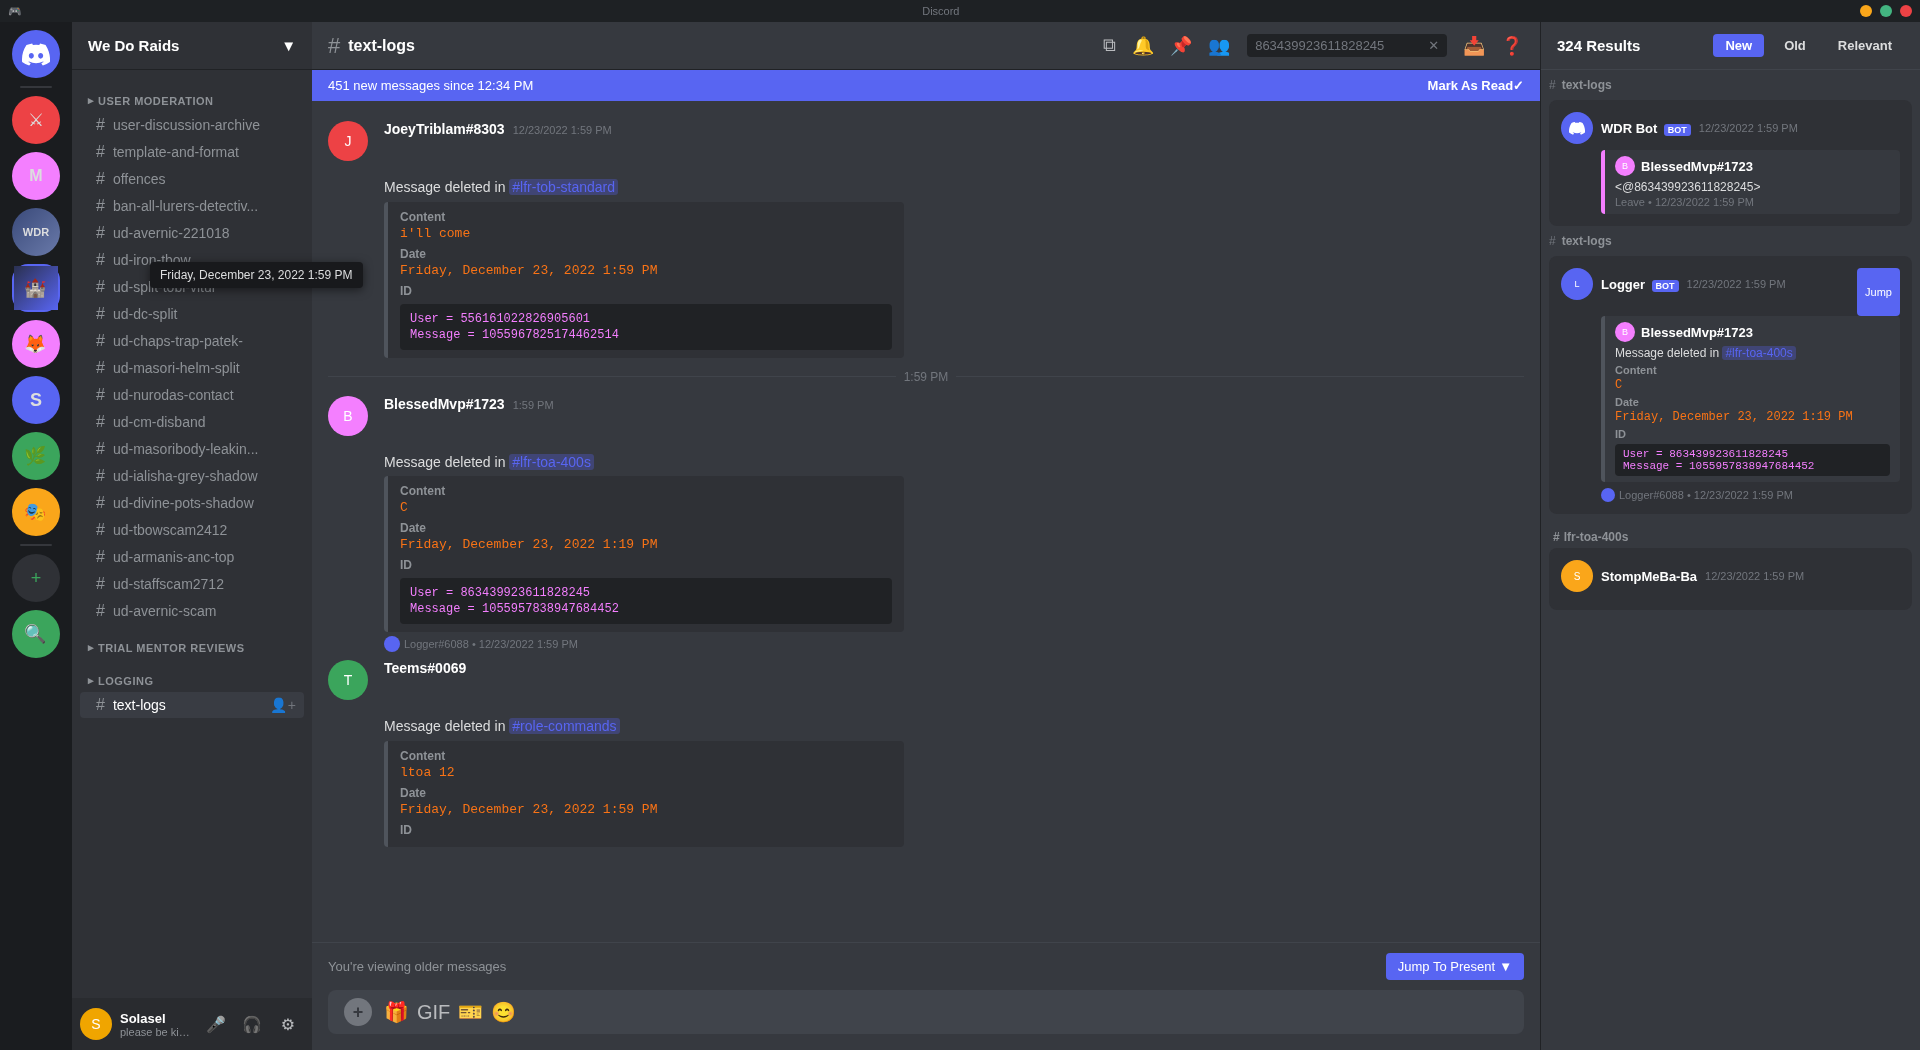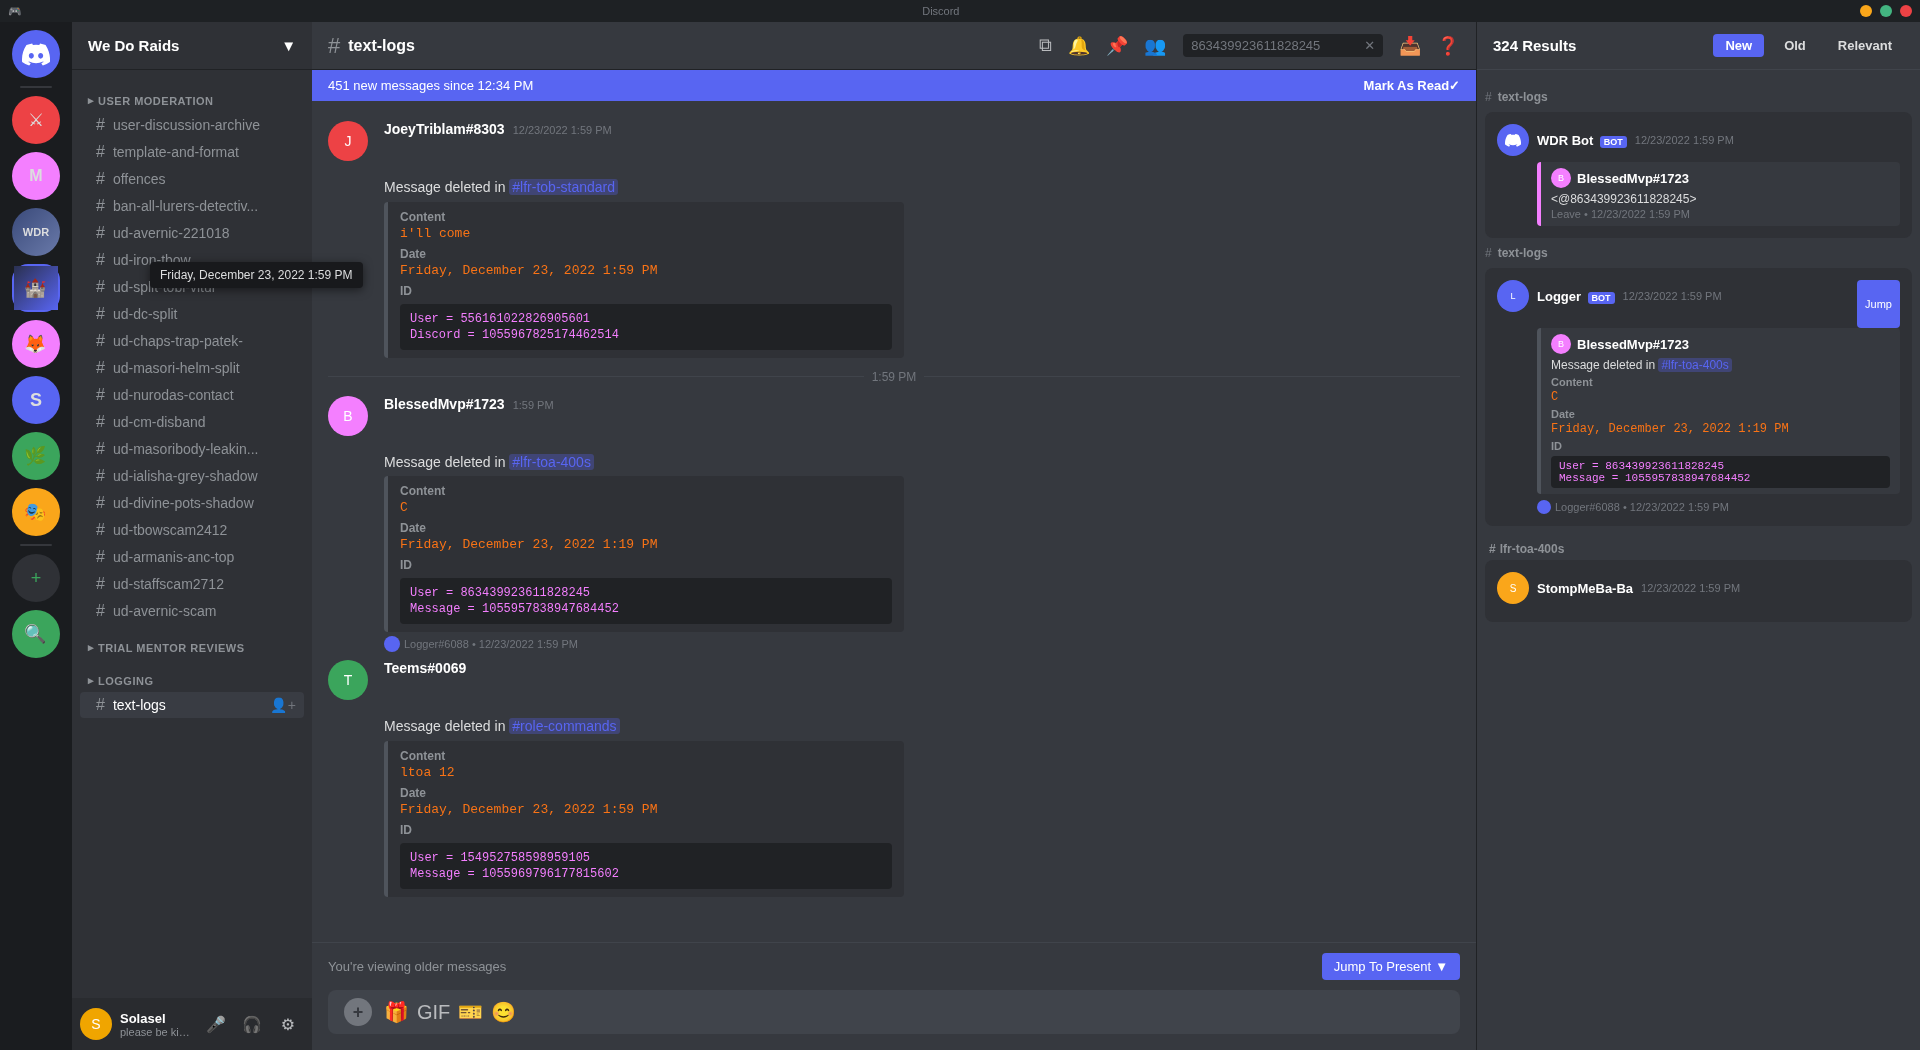--- a/index.html
+++ b/index.html
@@ -329,27 +329,26 @@
       font-size: 18px;
       font-weight: bold;
       flex-shrink: 0;
     }
     .input-placeholder { flex: 1; font-size: 14px; color: #72767d; }
     .input-actions { display: flex; gap: 8px; align-items: center; color: #b9bbbe; }
     .input-action-icon { font-size: 20px; cursor: pointer; }
 
     
     .search-panel {
-      width: 444px;
+      width: 380px;
       background: #36393f;
       display: flex;
       flex-direction: column;
       border-left: 1px solid #202225;
       flex-shrink: 0;
-      gap: 12px;
     }
     .search-panel-header {
       padding: 12px 16px;
       display: flex;
       align-items: center;
       gap: 8px;
       border-bottom: 1px solid #40444b;
       flex-shrink: 0;
     }
     .search-results-count {
@@ -712,21 +711,21 @@
             </div>
             <div class="msg-text">Message deleted in <span class="channel-link">#lfr-tob-standard</span></div>
             <div class="embed-block">
               <div class="embed-label">Content</div>
               <div class="embed-value">i'll come</div>
               <div class="embed-label" style="margin-top:6px">Date</div>
               <div class="embed-value">Friday, December 23, 2022 1:59 PM</div>
               <div class="embed-label" style="margin-top:6px">ID</div>
               <div class="embed-code">
                 <div class="embed-code-line">User = 556161022826905601</div>
-                <div class="embed-code-line">Discord = 1055967825174462514</div>
+                <div class="embed-code-line">Message = 1055967825174462514</div>
               </div>
             </div>
           </div>
         </div>
 
       </div>
 
       <div class="tooltip tooltip-visible">
         <span>Friday, December 23, 2022 1:59 PM</span>
       </div>
@@ -771,24 +770,20 @@
             <div class="msg-header">
               <span class="msg-author">Teems#0069</span>
             </div>
             <div class="msg-text">Message deleted in <span class="channel-link">#role-commands</span></div>
             <div class="embed-block">
               <div class="embed-label">Content</div>
               <div class="embed-value">ltoa 12</div>
               <div class="embed-label" style="margin-top:6px">Date</div>
               <div class="embed-value">Friday, December 23, 2022 1:59 PM</div>
               <div class="embed-label" style="margin-top:6px">ID</div>
-              <div class="embed-code">
-                <div class="embed-code-line">User = 154952758598959105</div>
-                <div class="embed-code-line">Message = 1055969796177815602</div>
-              </div>
             </div>
           </div>
         </div>
 
       </div>
     </div>
 
     <div class="viewing-older">
       <span>You're viewing older messages</span>
       <button class="jump-to-present">

